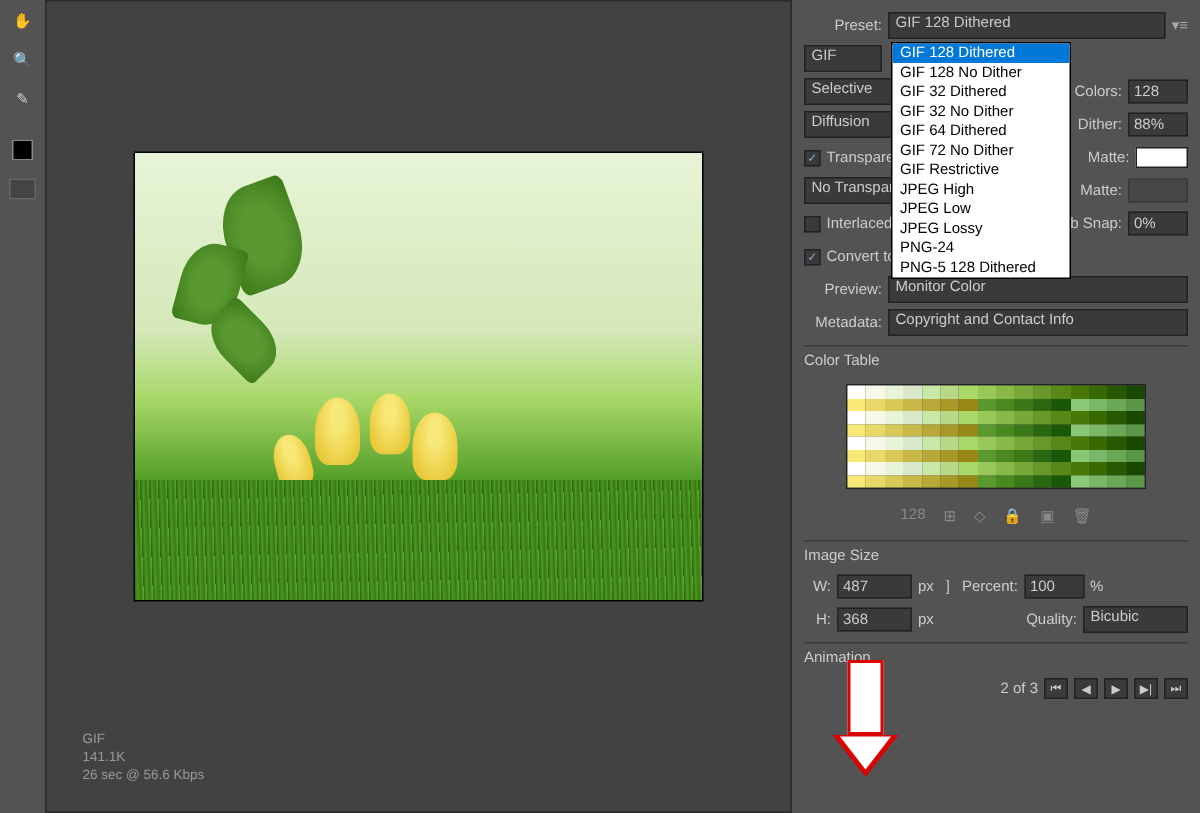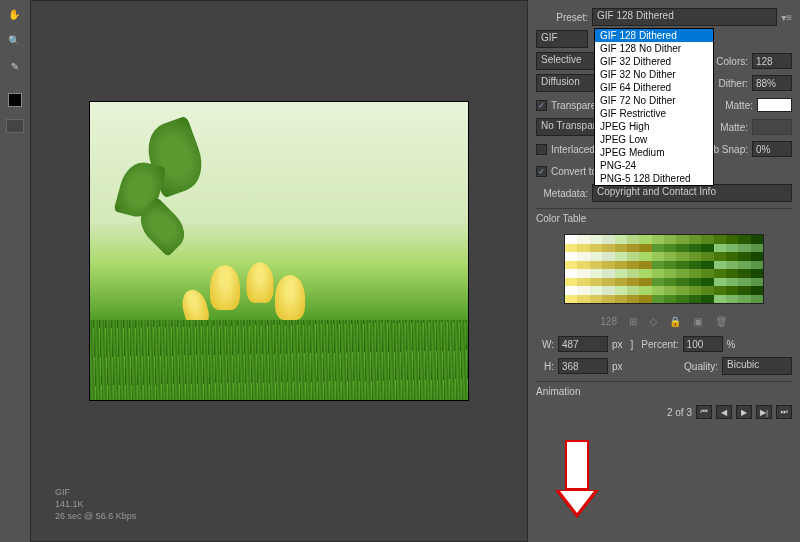--- a/index.html
+++ b/index.html
@@ -100,21 +100,21 @@
         <div class="dropdown-open">
           <div class="dropdown-item selected">GIF 128 Dithered</div>
           <div class="dropdown-item">GIF 128 No Dither</div>
           <div class="dropdown-item">GIF 32 Dithered</div>
           <div class="dropdown-item">GIF 32 No Dither</div>
           <div class="dropdown-item">GIF 64 Dithered</div>
           <div class="dropdown-item">GIF 72 No Dither</div>
           <div class="dropdown-item">GIF Restrictive</div>
           <div class="dropdown-item">JPEG High</div>
           <div class="dropdown-item">JPEG Low</div>
-          <div class="dropdown-item">JPEG Medium</div>
+          <div class="dropdown-item">JPEG Lossy</div>
           <div class="dropdown-item">PNG-24</div>
           <div class="dropdown-item">PNG-5 128 Dithered</div>
         </div>
 
         <div class="row">
           <div class="select-box" style="width:52px;flex:none">GIF</div>
         </div>
         <div class="row">
           <div class="select-box" style="width:80px;flex:none">Selective</div>
           <span class="spacer"></span>
@@ -143,20 +143,24 @@
         <div class="row">
           <span class="checkbox"></span>
           <span>Interlaced</span>
           <span class="spacer"></span>
           <label style="width:auto">Web Snap:</label>
           <input class="mini-input" value="0%" style="">
         </div>
         <div class="row">
           <span class="checkbox">✓</span>
           <span>Convert to sRGB</span>
+        </div>
+        <div class="row">
+          <label>Preview:</label>
+          <div class="select-box">Monitor Color</div>
         </div>
         <div class="row">
           <label>Metadata:</label>
           <div class="select-box">Copyright and Contact Info</div>
         </div>
 
         <div class="section-title">Color Table</div>
         <div class="color-table" id="colorTable">
             <div class="ct-cell" style="background: rgb(255, 255, 255);"></div>
             <div class="ct-cell" style="background: rgb(248, 248, 232);"></div>
@@ -289,20 +293,21 @@
           </div>
         <div class="ct-toolbar">
           <span>128</span>
           <span>⊞</span>
           <span>◇</span>
           <span>🔒</span>
           <span>▣</span>
           <span>🗑</span>
         </div>
 
+        <div class="section-title">Image Size</div>
         <div class="row">
           <label style="width:18px">W:</label>
           <input class="mini-input" style="width: 50px;" value="487">
           <span>px</span>
           <span style="margin:0 4px">]</span>
           <label style="width:auto">Percent:</label>
           <input class="mini-input" value="100" style="">
           <span>%</span>
         </div>
         <div class="row">

